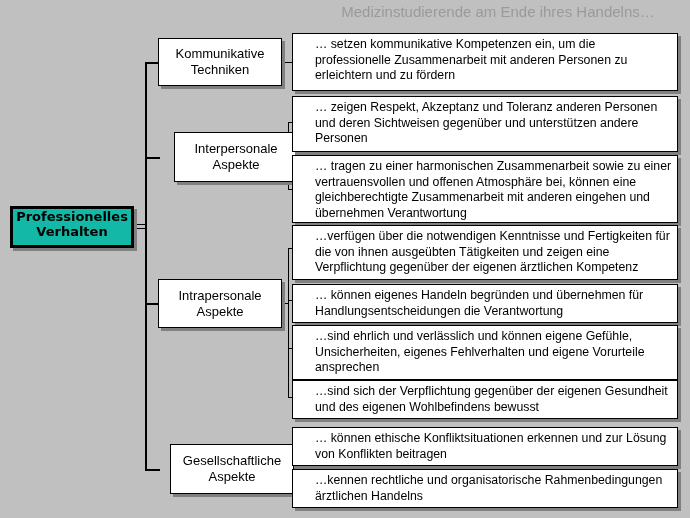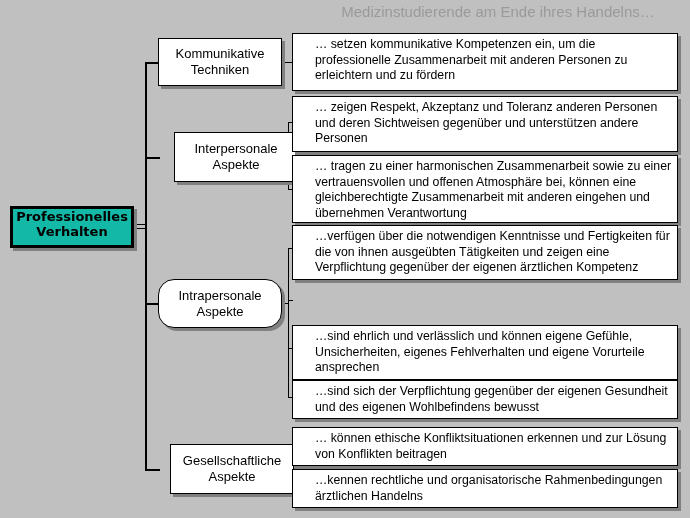--- a/index.html
+++ b/index.html
@@ -154,21 +154,21 @@
   <div class="cat-box" style="left:158px; top:38px; width:124px; height:48px;">
     <span class="cat-label">Kommunikative
 Techniken</span>
   </div>
 
   <div class="cat-box" style="left:158px; top:132px; width:124px; height:50px;margin-left:16px;">
     <span class="cat-label">Interpersonale
 Aspekte</span>
   </div>
 
-  <div class="cat-box" style="left:158px; top:279px; width:124px; height:49px;border-radius:16px;">
+  <div class="cat-box" style="left:158px; top:279px; width:124px; height:49px;">
     <span class="cat-label">Intrapersonale
 Aspekte</span>
   </div>
 
   <div class="cat-box" style="left:158px; top:444px; width:124px; height:50px;margin-left:12px;">
     <span class="cat-label">Gesellschaftliche
 Aspekte</span>
   </div>
 
   <div class="detail-box" style="left:292px; top:33px; width:386px; height:58px;">
@@ -180,20 +180,23 @@
   </div>
 
   <div class="detail-box" style="left:292px; top:155px; width:386px; height:68px;">
     <span class="detail-text">… tragen zu einer harmonischen Zusammenarbeit sowie zu einer vertrauensvollen und offenen Atmosphäre bei, können eine gleichberechtigte Zusammenarbeit mit anderen eingehen und übernehmen Verantwortung</span>
   </div>
 
   <div class="detail-box" style="left:292px; top:225px; width:386px; height:55px;">
     <span class="detail-text">…verfügen über die notwendigen Kenntnisse und Fertigkeiten für die von ihnen ausgeübten Tätigkeiten und zeigen eine Verpflichtung gegenüber der eigenen ärztlichen Kompetenz</span>
   </div>
 
+  <div class="detail-box" style="left:292px; top:284px; width:386px; height:39px;">
+    <span class="detail-text">… können eigenes Handeln begründen und übernehmen für Handlungsentscheidungen die Verantwortung</span>
+  </div>
 
   <div class="detail-box" style="left:292px; top:325px; width:386px; height:55px;">
     <span class="detail-text">…sind ehrlich und verlässlich und können eigene Gefühle, Unsicherheiten, eigenes Fehlverhalten und eigene Vorurteile ansprechen</span>
   </div>
 
   <div class="detail-box" style="left:292px; top:380px; width:386px; height:39px;">
     <span class="detail-text">…sind sich der Verpflichtung gegenüber der eigenen Gesundheit und des eigenen Wohlbefindens bewusst</span>
   </div>
 
   <div class="detail-box" style="left:292px; top:427px; width:386px; height:39px;">

